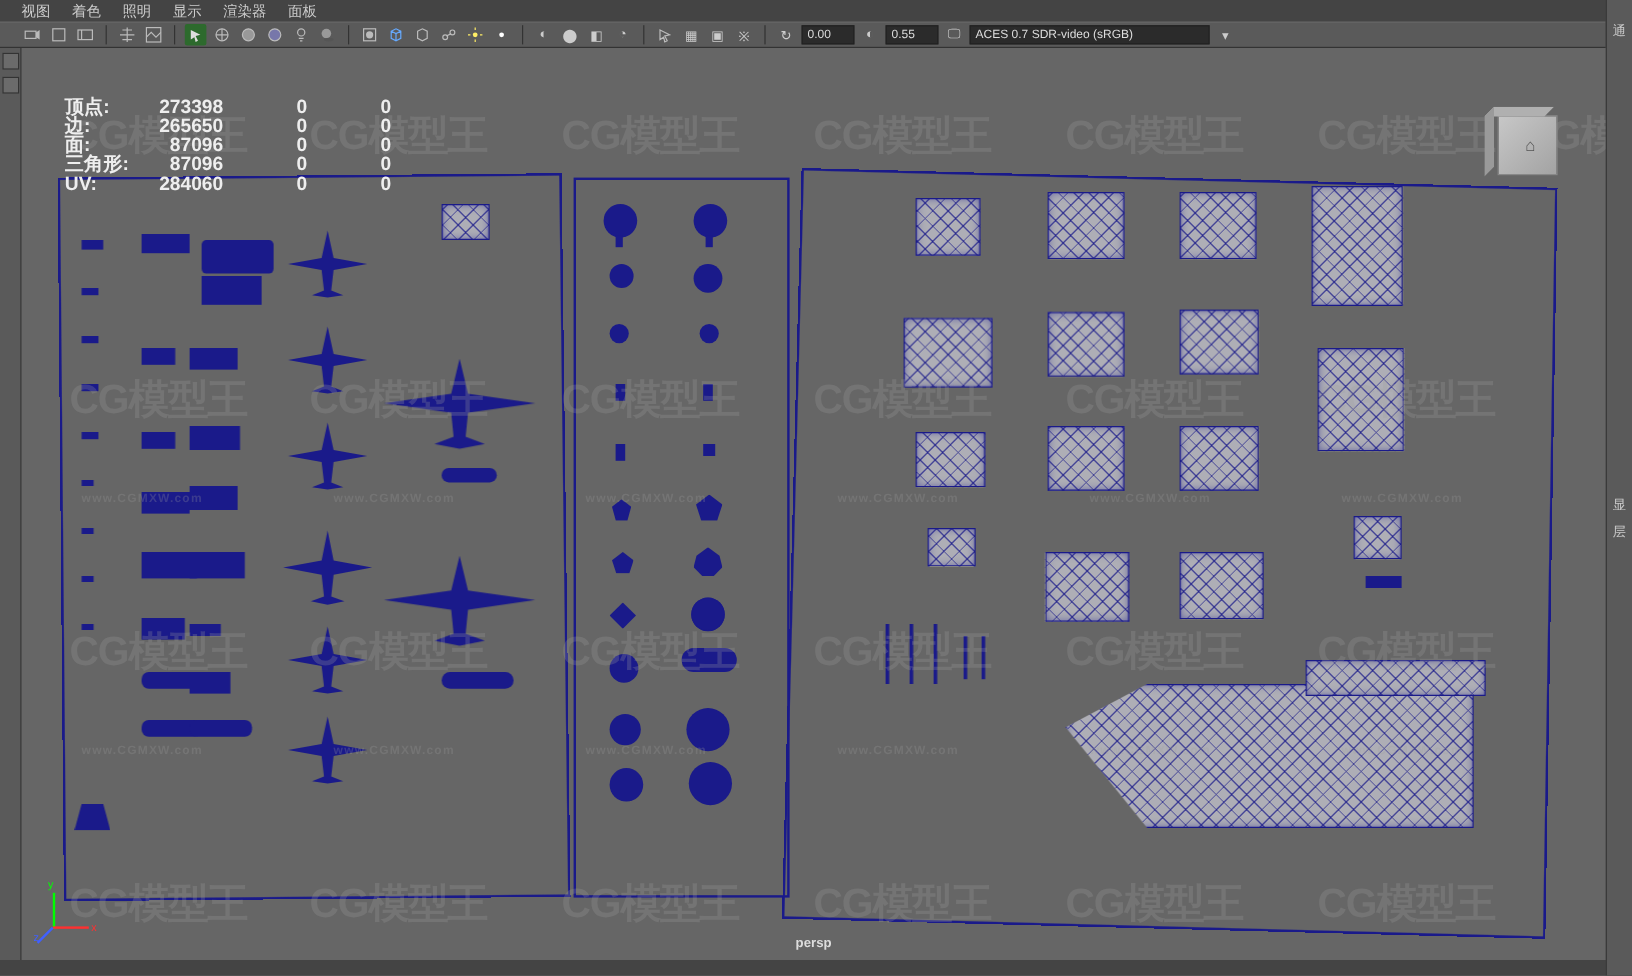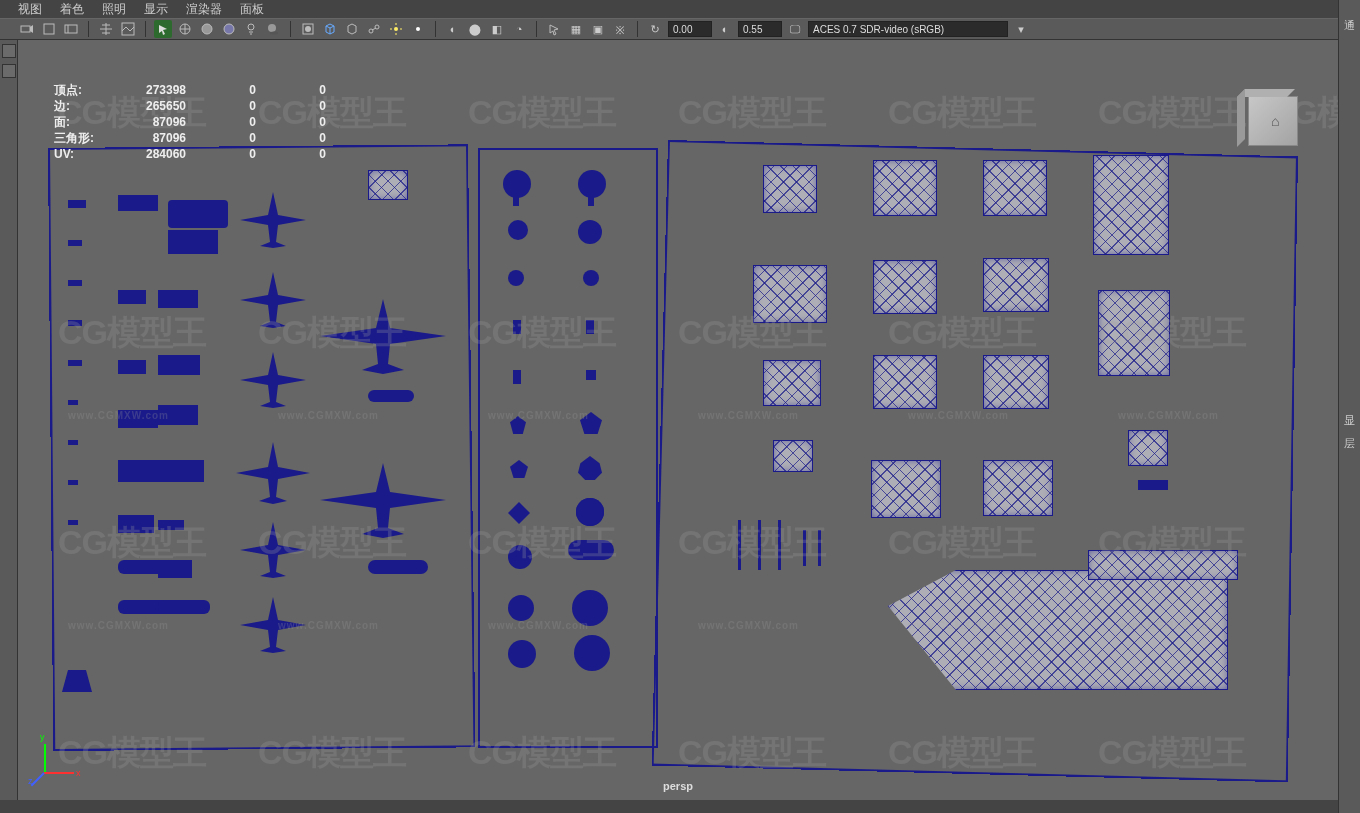--- a/index.html
+++ b/index.html
@@ -95,21 +95,21 @@
     left: 18px; top: 40px;
     width: 1320px; height: 760px;
     background: #666666;
     overflow: hidden;
   }
   
   .hud {
     position: absolute;
     left: 36px; top: 42px;
     color: #eee;
-    font-size: 12px;
+    font-size: 16px;
     font-weight: bold;
     line-height: 16px;
     z-index: 5;
   }
   .hud-row { display: flex; }
   .hud-row .lab { width: 62px; text-align: left; }
   .hud-row .v1 { width: 70px; text-align: right; }
   .hud-row .v2, .hud-row .v3 { width: 70px; text-align: right; }
   
   .viewcube {

